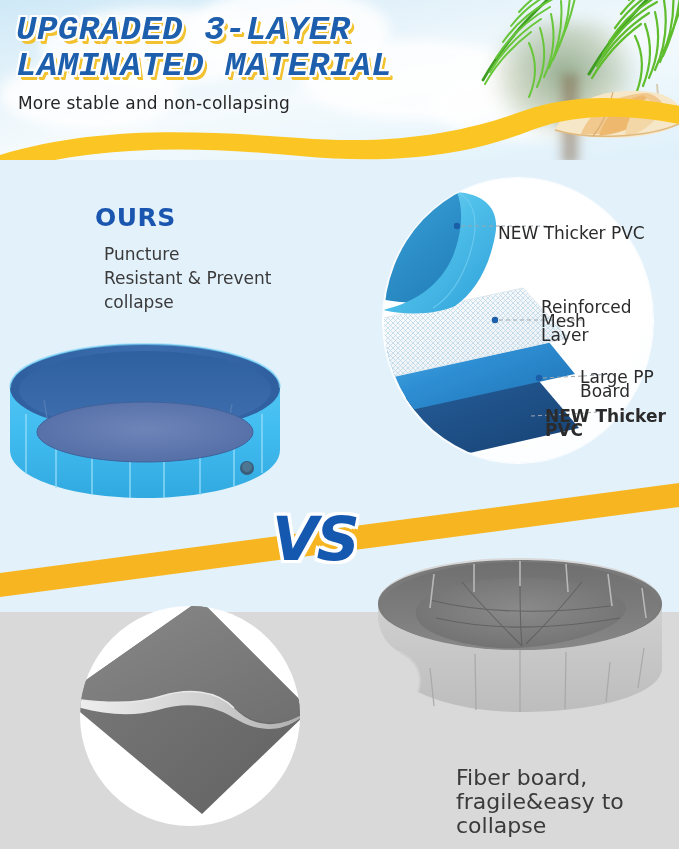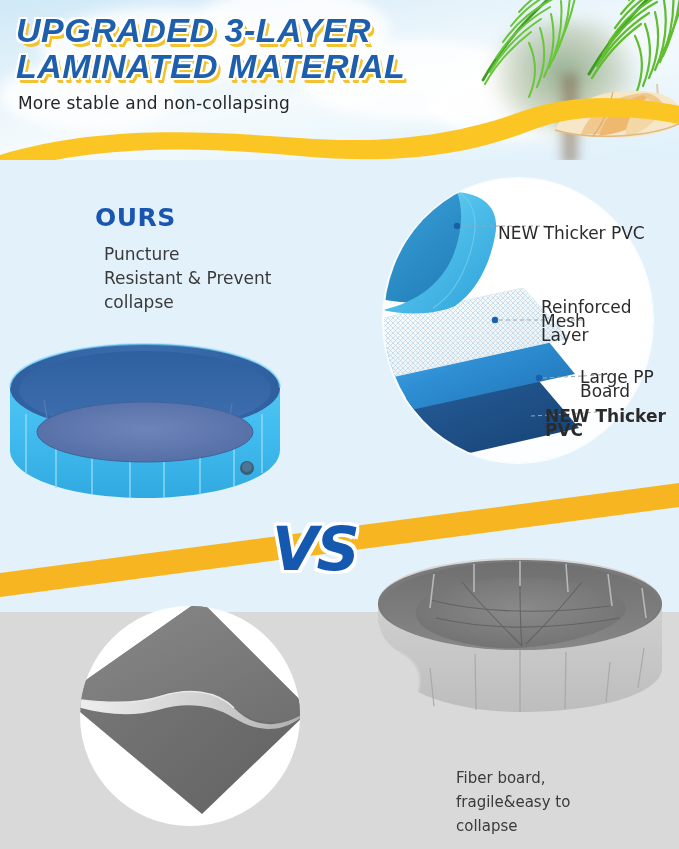--- a/index.html
+++ b/index.html
@@ -28,21 +28,21 @@
 
   .palm{position:absolute;pointer-events:none;}
   .palmA{right:-18px;top:-44px;width:240px;height:190px;}
   .palmB{right:92px;top:-30px;width:170px;height:150px;}
 
   .umbrella{position:absolute;right:-6px;top:78px;width:146px;height:72px;}
 
   .wave{position:absolute;left:0;top:96px;width:679px;height:80px;}
 
   .title{position:absolute;left:16px;top:12px;width:520px;
-     font-family:Liberation Sans, sans-serif;
+     font-family:Liberation Mono, monospace;
      font-weight:bold;font-size:34px;line-height:36px;letter-spacing:.5px;
      color:#1d5fad;font-style:italic;
      -webkit-text-stroke:0px;
      text-shadow:
         2px 0 0 #ffffff,-2px 0 0 #ffffff,0 2px 0 #ffffff,0 -2px 0 #ffffff,
         2px 2px 0 #ffffff,-2px 2px 0 #ffffff,2px -2px 0 #ffffff,-2px -2px 0 #ffffff,
         3px 4px 0 #f2c230, 4px 5px 0 #f2c230;
      white-space:pre-line;}
   .subtitle{position:absolute;left:18px;top:93px;width:480px;
      font-size:17px;color:#262626;font-weight:normal;letter-spacing:.2px;}
@@ -73,25 +73,25 @@
   
   .grayband{position:absolute;left:0;top:0;width:679px;height:849px;}
 
   .vs{position:absolute;left:272px;top:500px;width:96px;height:78px;
      font-size:60px;font-weight:bold;font-style:italic;color:#1558b0;letter-spacing:-2px;
      text-shadow:
         2px 0 0 #fff,-2px 0 0 #fff,0 2px 0 #fff,0 -2px 0 #fff,
         2px 2px 0 #fff,-2px 2px 0 #fff,2px -2px 0 #fff,-2px -2px 0 #fff,
         3px 3px 0 #fff,-3px 3px 0 #fff,3px -3px 0 #fff,-3px -3px 0 #fff,
         0 3px 0 #fff,0 -3px 0 #fff,3px 0 0 #fff,-3px 0 0 #fff;
-     line-height:78px;margin-top:10px;}
+     line-height:78px;}
 
   .others-title{position:absolute;left:456px;top:727px;font-size:25px;font-weight:bold;
      color:#1f1f1f;letter-spacing:.5px;}
-  .others-desc{position:absolute;left:456px;top:766px;width:200px;font-size:15px;line-height:24px;
+  .others-desc{position:absolute;left:456px;top:766px;width:200px;font-size:22px;line-height:24px;
      color:#3a3a3a;white-space:pre-line;}
 
   .gray-pool{position:absolute;left:370px;top:548px;width:300px;height:180px;}
   .gray-mat{position:absolute;left:62px;top:592px;width:290px;height:258px;}
 </style>
 </head>
 <body>
 
 <div class="page">
 

